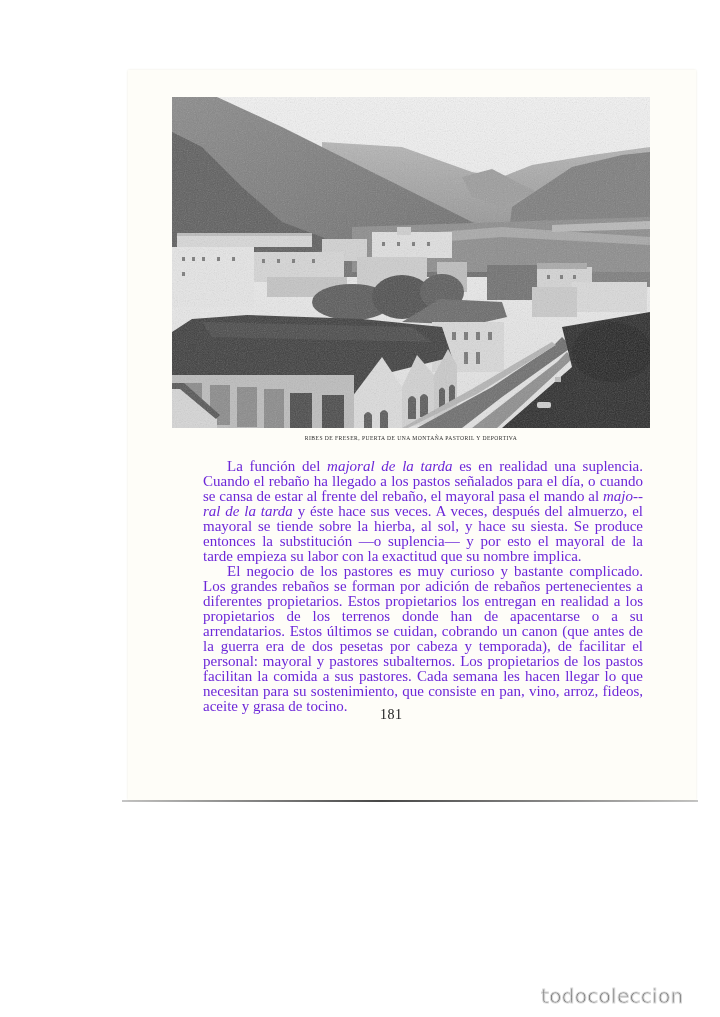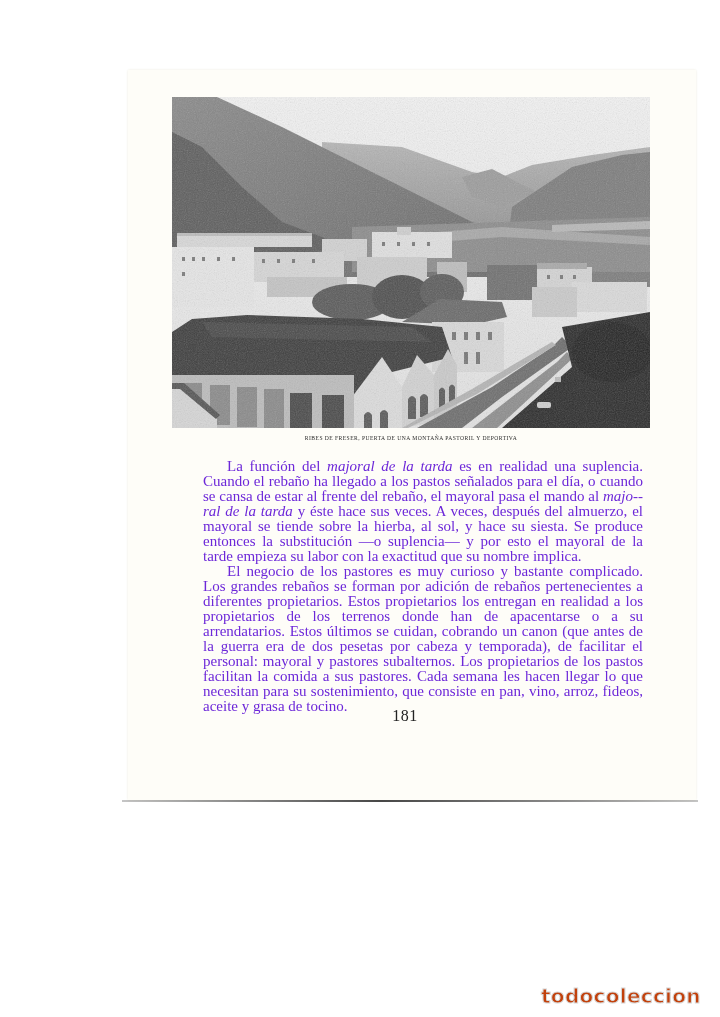--- a/index.html
+++ b/index.html
@@ -68,35 +68,34 @@
   .body-text p {
     margin: 0;
     text-indent: 24px;
   }
   .body-text em { font-style: italic; }
   .page-number {
     position: absolute;
     left: 380px;
     top: 707px;
     width: 50px;
-    text-align: center;
     font-family: "Liberation Serif", serif;
-    font-size: 16px;
+    font-size: 14px;
     color: #222;
     letter-spacing: 0.5px;
   }
   .watermark {
     position: absolute;
     left: 541px;
     top: 984px;
     font-family: "DejaVu Sans", sans-serif;
-    font-weight: bold;
+    font-weight: normal;
     font-size: 20px;
     letter-spacing: 0.3px;
-    color: #c2410c;
+    color: #737373;
     -webkit-text-stroke: 1px #d9d9d9;
     text-shadow: 0 0 1px #e4e4e4;
   }
 </style>
 </head>
 <body>
 
 <div class="page"></div>
 <div class="page-bottom-edge"></div>
 

